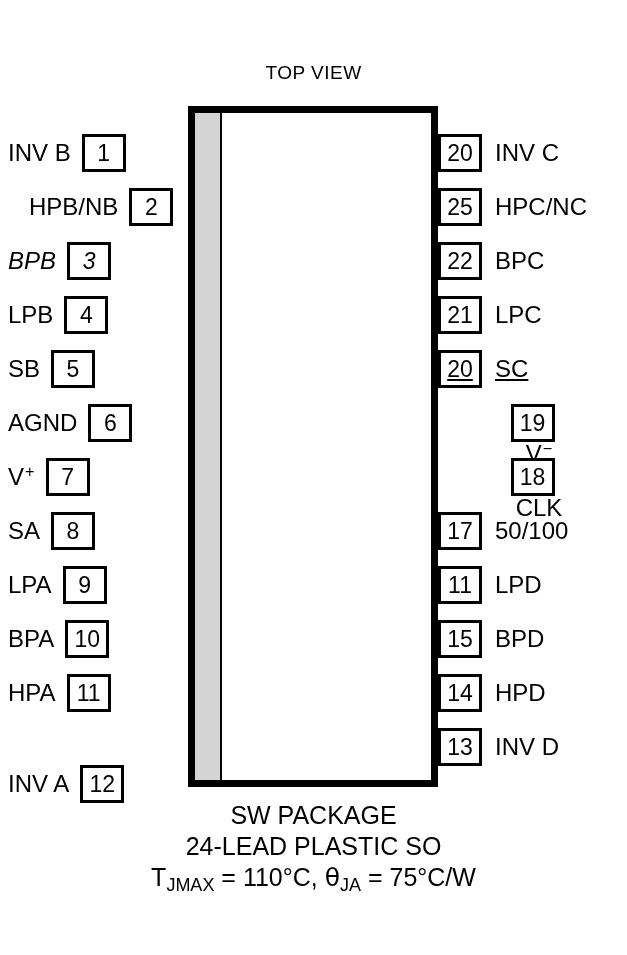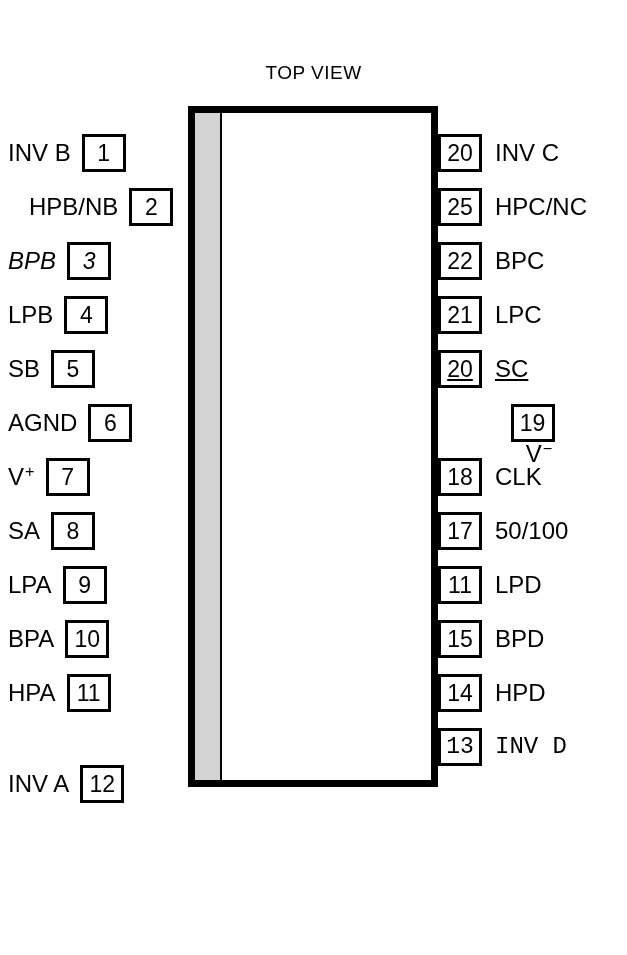--- a/index.html
+++ b/index.html
@@ -197,40 +197,47 @@
         <div class="pin-label">LPC</div>
       </div>
       <div class="pin-row right" style="top: 350px; text-decoration: underline;">
         <div class="pin-box">20</div>
         <div class="pin-label">SC</div>
       </div>
       <div class="pin-row right" style="top: 404px; flex-direction: column;">
         <div class="pin-box">19</div>
         <div class="pin-label"><span>V</span><sup>−</sup></div>
       </div>
-      <div class="pin-row right" style="top: 458px;">
+      <div class="pin-row right" style="top: 458px; flex-direction: column;">
         <div class="pin-box">18</div>
         <div class="pin-label">CLK</div>
       </div>
       <div class="pin-row right" style="top: 512px;">
         <div class="pin-box">17</div>
         <div class="pin-label">50/100</div>
       </div>
       <div class="pin-row right" style="top: 566px;">
         <div class="pin-box">11</div>
         <div class="pin-label">LPD</div>
       </div>
       <div class="pin-row right" style="top: 620px;">
         <div class="pin-box">15</div>
         <div class="pin-label">BPD</div>
       </div>
       <div class="pin-row right" style="top: 674px;">
         <div class="pin-box">14</div>
         <div class="pin-label">HPD</div>
       </div>
-      <div class="pin-row right" style="top: 728px; font-family: Liberation Mono, monospace;">
+      <div class="pin-row right" style="top: 728px;">
         <div class="pin-box">13</div>
         <div class="pin-label">INV D</div>
       </div>
     </div>
 
+  <div id="caption">
+    <div class="caption-line">SW PACKAGE</div>
+    <div class="caption-line">24-LEAD PLASTIC SO</div>
+    <div class="caption-line">
+      <span>T</span><sub>JMAX</sub><span> = 110°C, </span><span class="theta-glyph">θ</span><sub>JA</sub><span> = 75°C/W</span>
+    </div>
+  </div>
 
 </div>
 
 </body></html>

